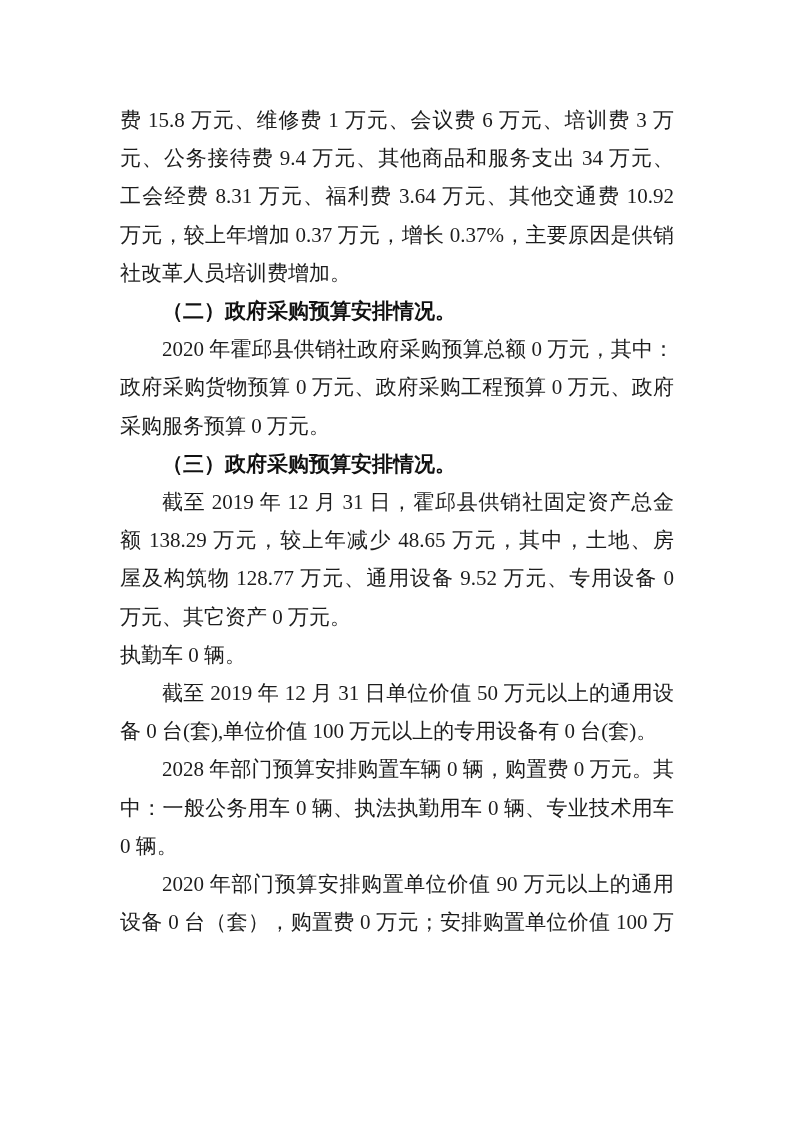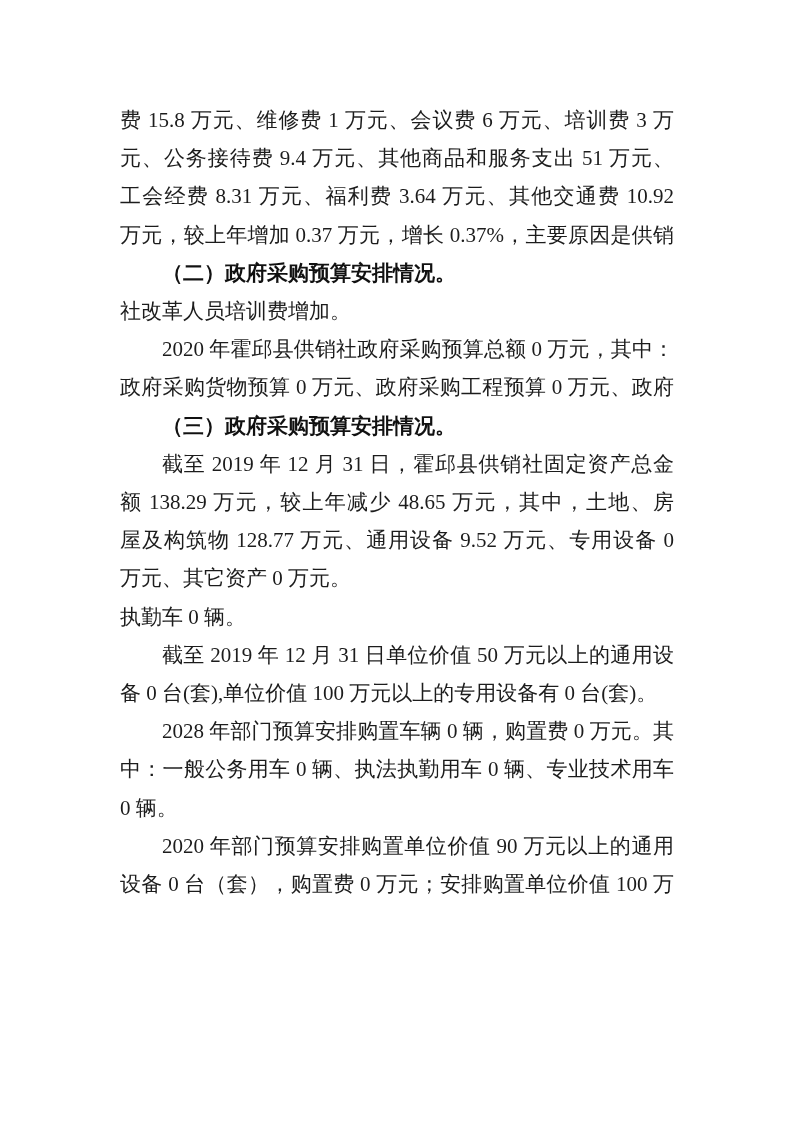--- a/index.html
+++ b/index.html
@@ -47,27 +47,28 @@
     font-weight: 700;
     color: #111111;
   }
 </style>
 </head>
 <body>
 
 <div class="page">
   <div class="doc-body">
     <div class="line fill">费 15.8 万元、维修费 1 万元、会议费 6 万元、培训费 3 万</div>
-    <div class="line fill">元、公务接待费 9.4 万元、其他商品和服务支出 51 万元、</div>
+    <div class="line fill">元、公务接待费 9.4 万元、其他商品和服务支出 34 万元、</div>
     <div class="line fill">工会经费 8.31 万元、福利费 3.64 万元、其他交通费 10.92</div>
     <div class="line fill">万元，较上年增加 0.37 万元，增长 0.37%，主要原因是供销</div>
+    <div class="line end">社改革人员培训费增加。</div>
     <div class="line end indent heading">（二）政府采购预算安排情况。</div>
-    <div class="line end">社改革人员培训费增加。</div>
     <div class="line fill indent">2020 年霍邱县供销社政府采购预算总额 0 万元，其中：</div>
     <div class="line fill">政府采购货物预算 0 万元、政府采购工程预算 0 万元、政府</div>
+    <div class="line end">采购服务预算 0 万元。</div>
     <div class="line end indent heading">（三）政府采购预算安排情况。</div>
     <div class="line fill indent">截至 2019 年 12 月 31 日，霍邱县供销社固定资产总金</div>
     <div class="line fill">额 138.29 万元，较上年减少 48.65 万元，其中，土地、房</div>
     <div class="line fill">屋及构筑物 128.77 万元、通用设备 9.52 万元、专用设备 0</div>
     <div class="line end">万元、其它资产 0 万元。</div>
     <div class="line end">执勤车 0 辆。</div>
     <div class="line fill indent">截至 2019 年 12 月 31 日单位价值 50 万元以上的通用设</div>
     <div class="line end">备 0 台(套),单位价值 100 万元以上的专用设备有 0 台(套)。</div>
     <div class="line fill indent">2028 年部门预算安排购置车辆 0 辆，购置费 0 万元。其</div>
     <div class="line fill">中：一般公务用车 0 辆、执法执勤用车 0 辆、专业技术用车</div>

